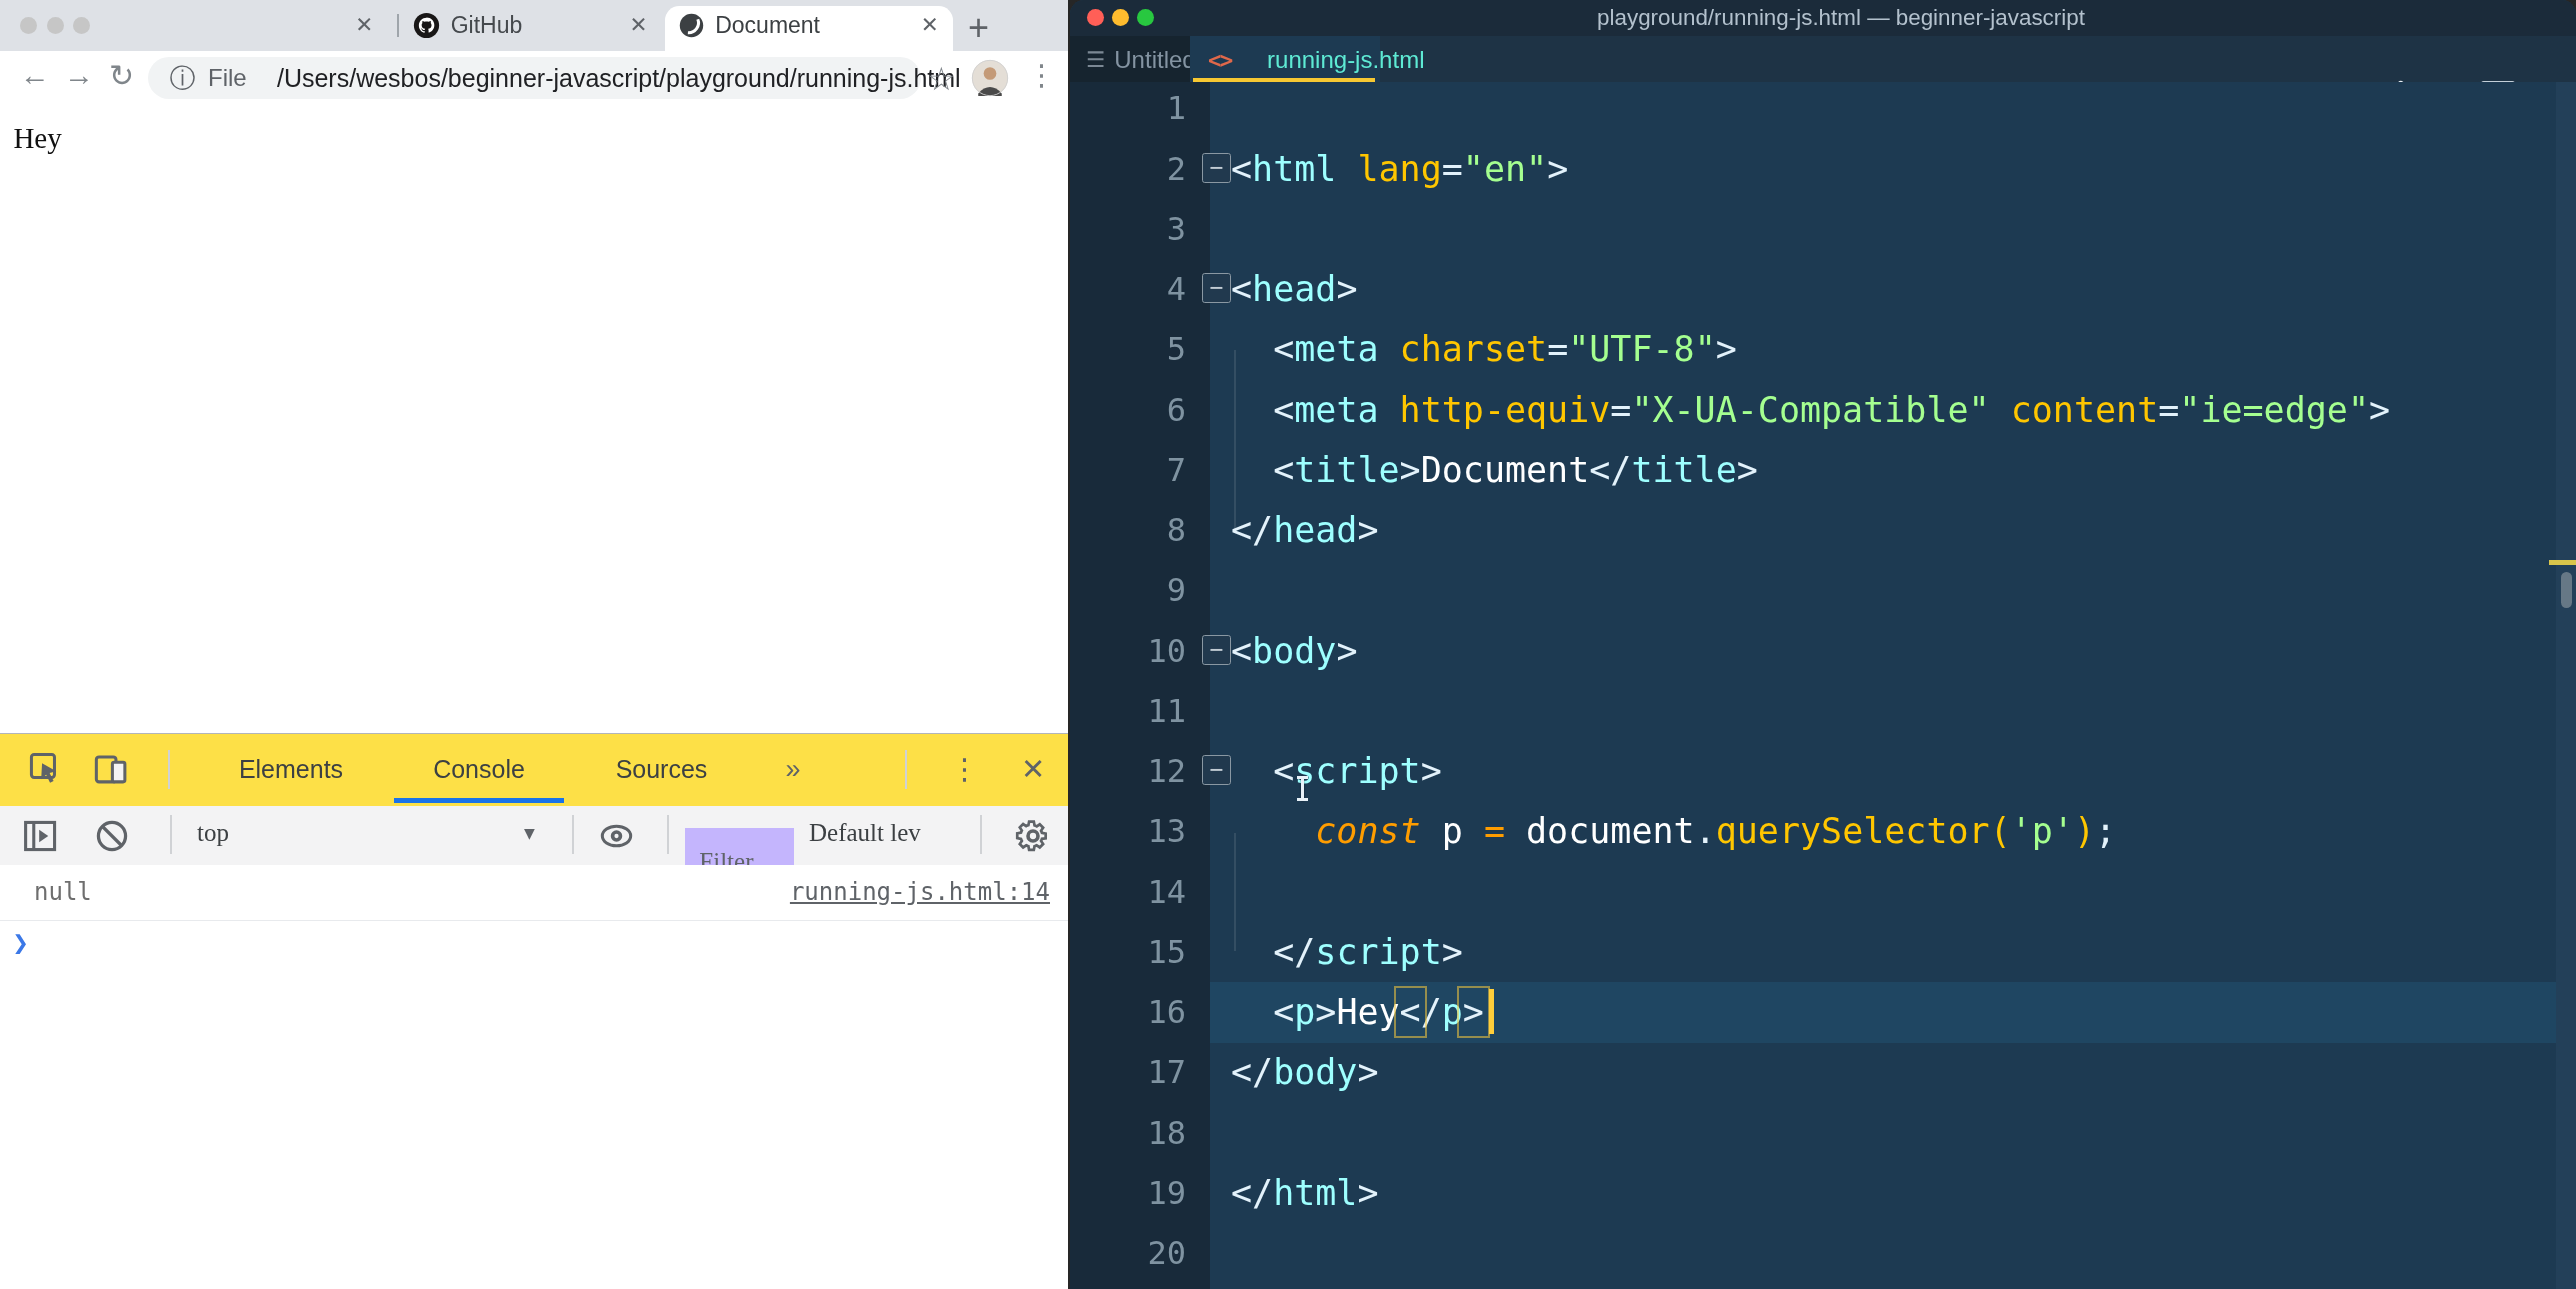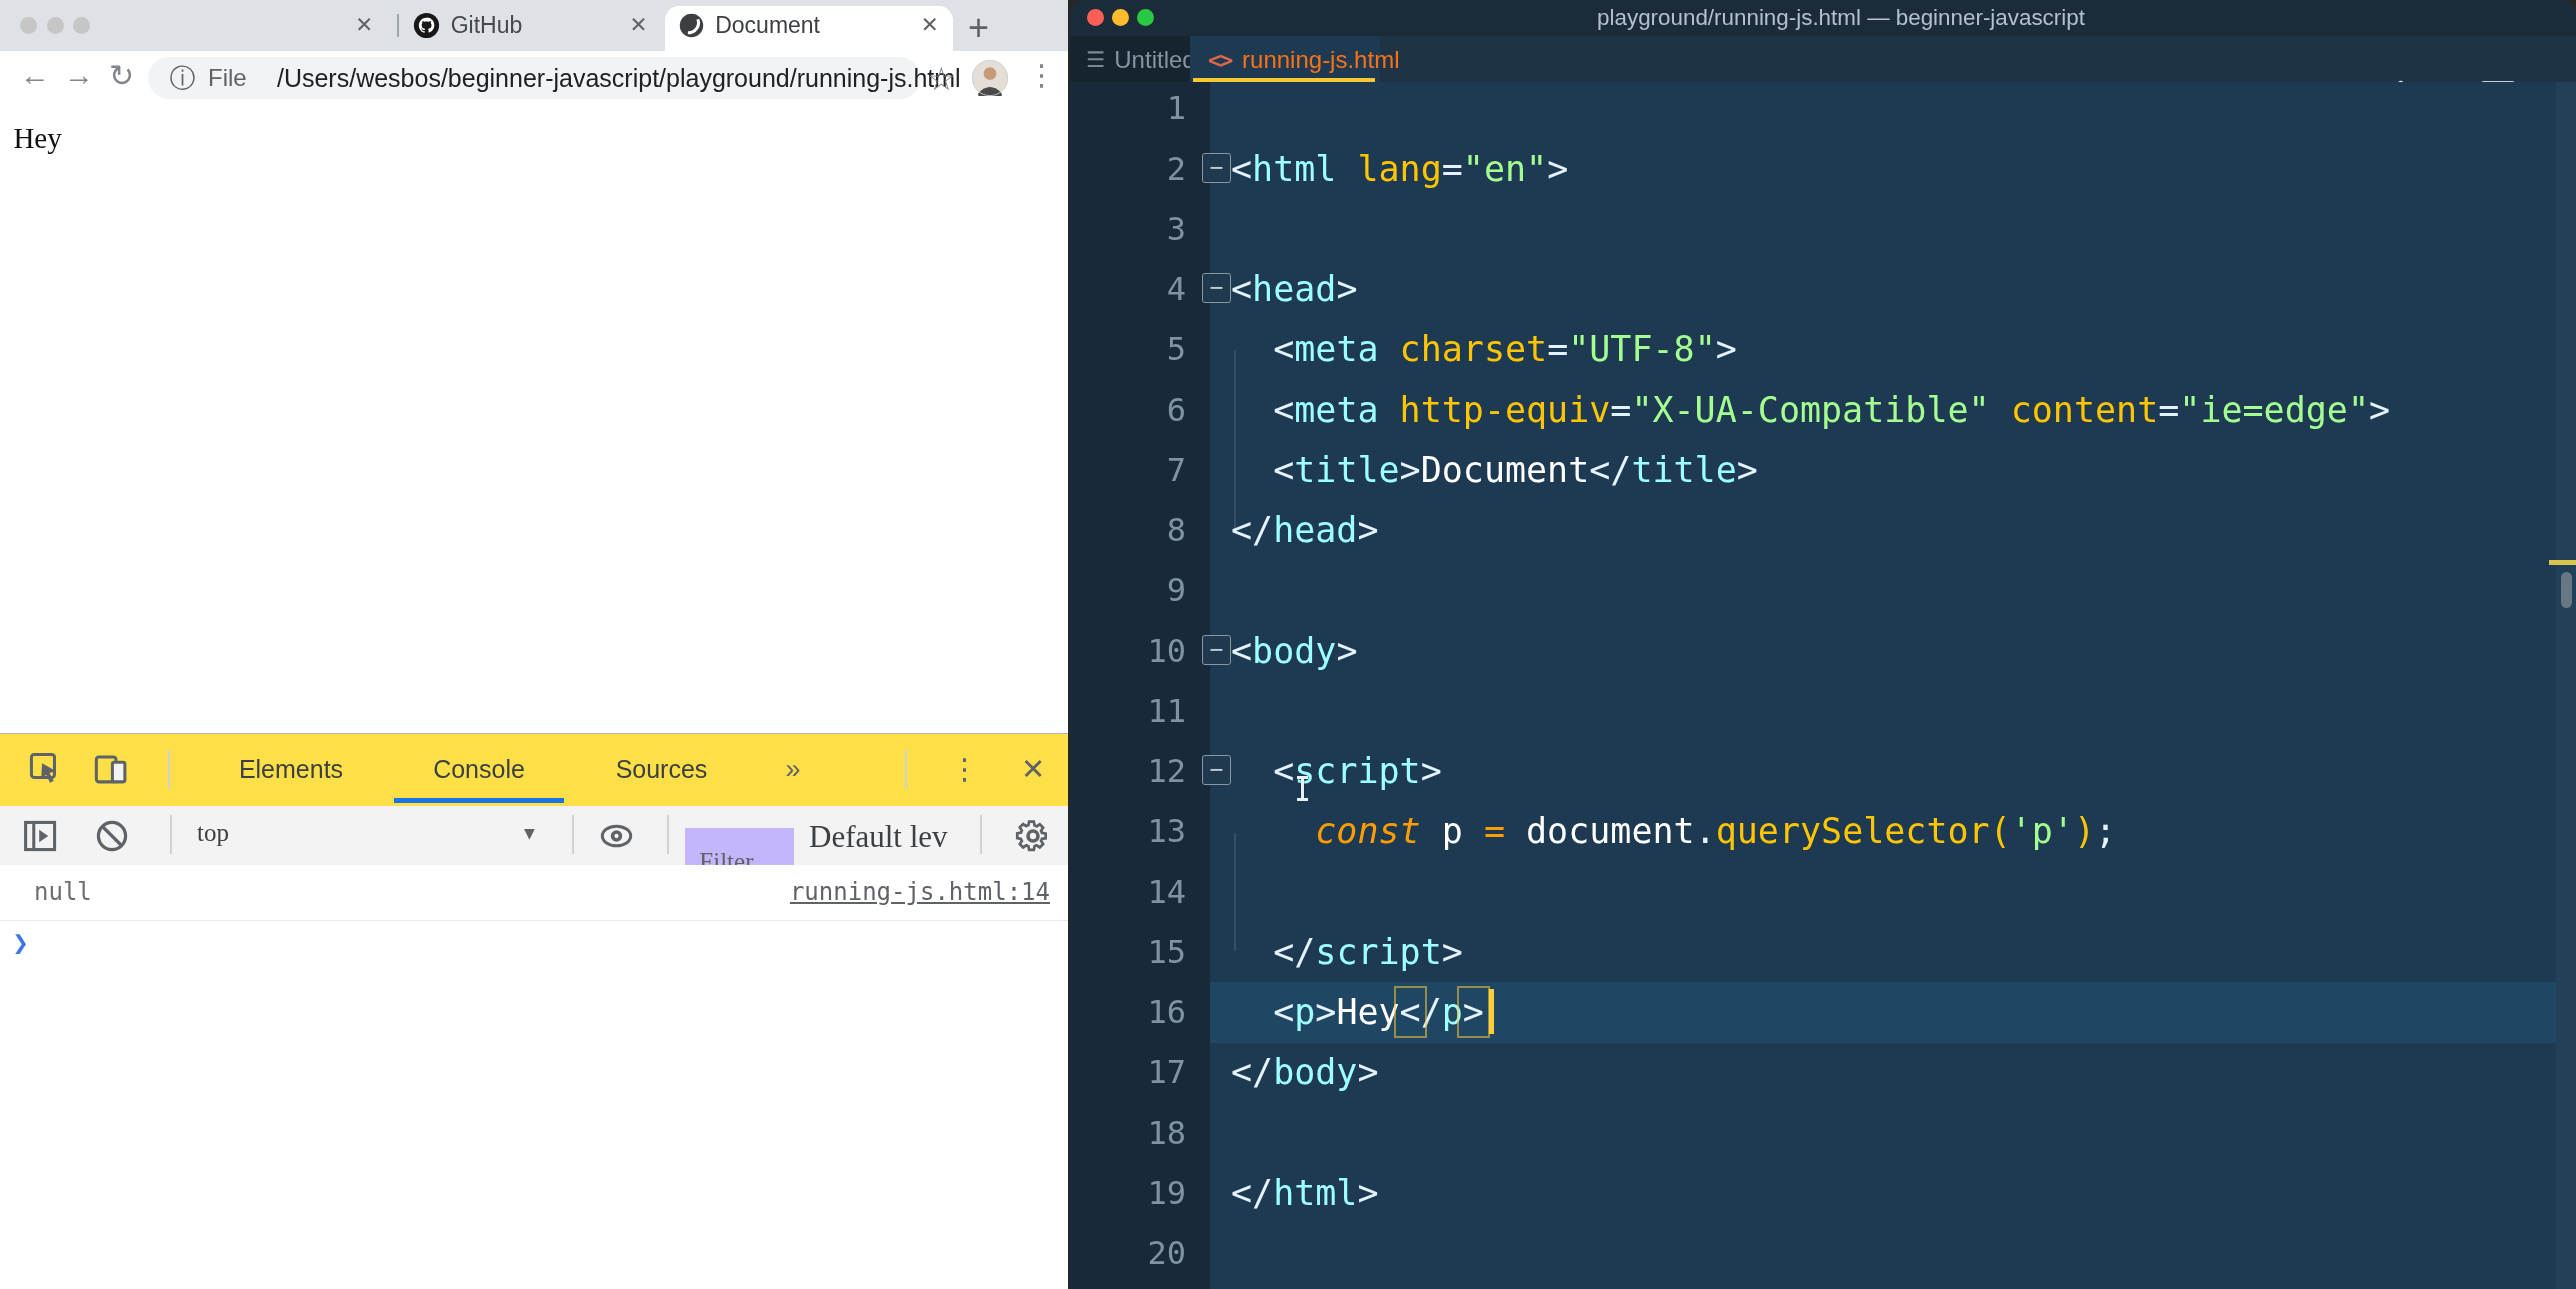--- a/index.html
+++ b/index.html
@@ -45,21 +45,21 @@
   
   #editor{position:absolute;left:1070px;top:0;width:1506px;height:1290px;background:#1d3a52;border-radius:14.3px 14.3px 0 0;overflow:hidden;}
   #etitle{position:absolute;left:0;top:0;width:100%;height:36px;background:#1b2b3a;padding-left:36px;}
   #etitle .ttext{position:absolute;left:0;right:0;top:5.4px;text-align:center;font-size:22.4px;color:#b3c1cd;}
   #etabs{position:absolute;left:0;top:36px;width:100%;height:47px;background:#1e3345;}
   .etab{position:absolute;top:0;height:47px;display:flex;align-items:center;}
   .etab .elabel{font-size:24px;white-space:nowrap;}
   .etab-inactive{background:#16242f;}
   .etab-inactive .elabel{color:#8494a2;}
   .etab-active{background:#1d3a52;}
-  .etab-active .elabel{color:#f97316;}
+  .etab-active .elabel{color:#5eead4;margin-left:25px;}
   .etab-underline{position:absolute;top:42px;height:4.5px;background:#f7c832;}
   .eicon-list{font-size:21.5px;color:#7b8894;margin:0 9px 0 16px;}
   .eicon-code{font-size:22.4px;font-weight:bold;color:#e0684a;margin:0 10.7px 0 18px;letter-spacing:-1.8px;font-family:"DejaVu Sans Mono",monospace;}
   #eactions{position:absolute;right:12.5px;top:41px;height:36px;display:flex;align-items:center;gap:19.7px;}
   .icon-diamond{width:21.5px;height:21.5px;background:#e9eff5;transform:rotate(45deg);border-radius:3.6px;position:relative;}
   .icon-diamond::after{content:"";position:absolute;left:7.2px;top:5.4px;border-left:9px solid #1b2b3a;border-top:5.4px solid transparent;border-bottom:5.4px solid transparent;transform:rotate(-45deg);}
   .icon-cols{width:30px;height:25px;border:2.7px solid #c3cfd9;border-radius:2.7px;position:relative;}
   .icon-cols::after{content:"";position:absolute;left:0;top:0;width:9.8px;height:19.7px;background:#c3cfd9;}
   .icon-more{color:#c3cfd9;font-size:27px;font-weight:bold;letter-spacing:1.8px;}
   
@@ -202,21 +202,21 @@
           <svg width="39" height="38" viewBox="0 0 44 42">
               <ellipse cx="22" cy="21" rx="16" ry="11" fill="none" stroke="#5f6368" stroke-width="3.4"></ellipse>
               <circle cx="22" cy="21" r="6.5" fill="#5f6368"></circle>
               <circle cx="22" cy="21" r="2.4" fill="#f3f3f4"></circle>
             </svg>
         </span>
         <div class="dtsep" style="left:667px;top:9px"></div>
         <div class="filterbox">
           <span>Filter</span>
         </div>
-        <span style="position:absolute;left:809px;top:12.5px;font-size:31px;color:#3c4043;white-space:nowrap">Default lev</span>
+        <span style="position:absolute;left:809px;top:12.5px;font-size:25px;color:#3c4043;white-space:nowrap">Default lev</span>
         <div class="dtsep" style="left:980px;top:9px"></div>
         <span class="dticon" style="left:1014px;top:10.7px">
           <svg width="38" height="38" viewBox="0 0 42 42">
               <path fill="#5f6368" d="M21 13.5a7.5 7.5 0 1 0 0 15 7.5 7.5 0 0 0 0-15zm0 11a3.5 3.5 0 1 1 0-7 3.5 3.5 0 0 1 0 7z"></path>
               <path fill="#5f6368" d="M35 23.6v-5.2l-4.1-.8a10.6 10.6 0 0 0-1-2.4l2.3-3.4-3.7-3.7-3.4 2.3c-.8-.4-1.6-.8-2.4-1L21.9 5h-5.2l-.8 4.1c-.8.2-1.6.6-2.4 1l-3.4-2.3-3.7 3.7 2.3 3.4c-.4.8-.8 1.6-1 2.4l-4.1.8v5.2l4.1.8c.2.8.6 1.6 1 2.4l-2.3 3.4 3.7 3.7 3.4-2.3c.8.4 1.6.8 2.4 1l.8 4.1h5.2l.8-4.1c.8-.2 1.6-.6 2.4-1l3.4 2.3 3.7-3.7-2.3-3.4c.4-.8.8-1.6 1-2.4z" fill-opacity=".0" stroke="#5f6368" stroke-width="3"></path>
             </svg>
         </span>
       </div>
 
       <div id="consolearea">

